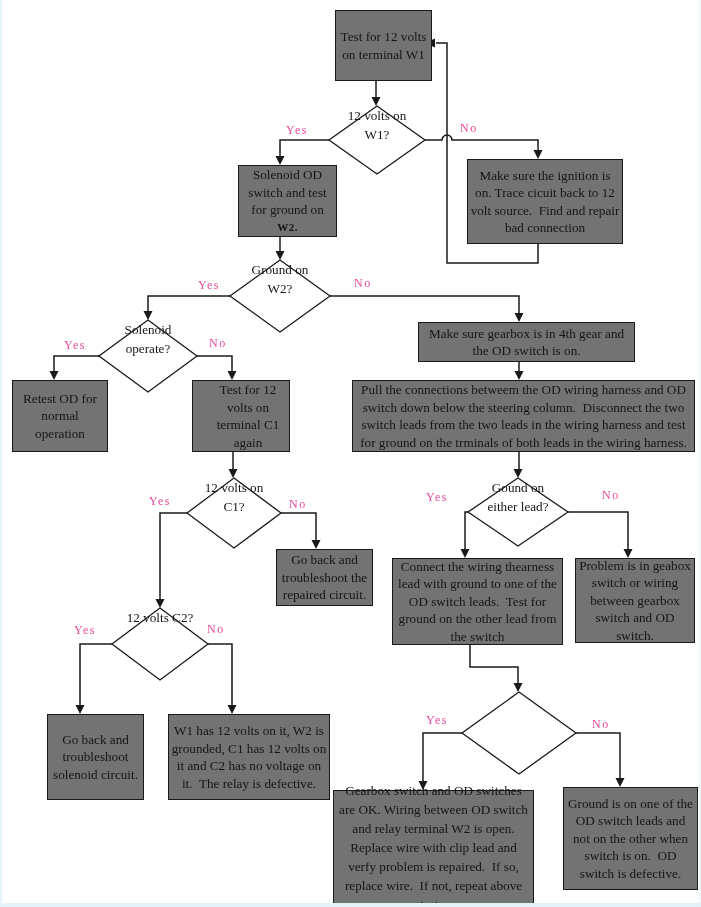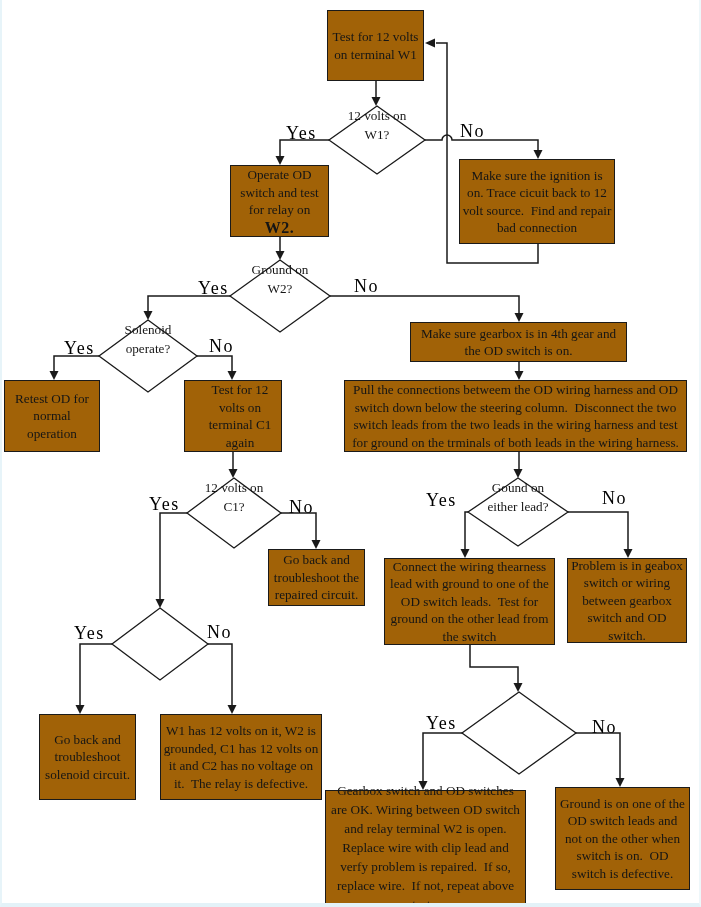--- a/index.html
+++ b/index.html
@@ -13,40 +13,41 @@
     border-bottom:4px solid #e3f2f8;
     font-family:"Liberation Serif","DejaVu Serif",serif;
     color:#151515;
     overflow:hidden;
   }
   .lines{position:absolute;left:0;top:0;width:701px;height:907px;}
   .box{
     position:absolute;
     box-sizing:border-box;
     border:1.5px solid #1a1a1a;
-    background:#a16207;
+    background:#737373;
     display:flex;align-items:center;justify-content:center;
     text-align:center;
     font-size:13.2px;line-height:17.5px;
     padding:2px 2px;
     white-space:pre-wrap;
+    margin-left:8px;
   }
   .dtext{
     position:absolute;
     display:flex;align-items:flex-start;justify-content:center;
     text-align:center;
     font-size:13.2px;line-height:19px;
   }
   .dtext span{display:inline-block;}
   .yn{
     position:absolute;
-    font-size:18px;letter-spacing:1.5px;
-    color:#000000;
+    font-size:12px;letter-spacing:1.5px;
+    color:#ec4899;
   }
-  .emph{display:block;font-size:16px;font-weight:bold;letter-spacing:.5px;}
+  .emph{display:block;font-size:11px;font-weight:bold;letter-spacing:.5px;}
   .tall{line-height:19px;}
 </style>
 </head>
 <body>
 
 <div class="canvas">
 
   <svg class="lines" viewBox="0 0 701 907" xmlns="http://www.w3.org/2000/svg">
     <g stroke="#1a1a1a" stroke-width="1.5" fill="none">
 
@@ -102,21 +103,21 @@
       <polygon points="516,692 511.5,683 520.5,683"></polygon>
       <polygon points="421,790 416.5,781 425.5,781"></polygon>
       <polygon points="618,787 613.5,778 622.5,778"></polygon>
     </g>
   </svg>
 
   <div class="box" style="left:325px;top:10px;width:97px;height:71px;"><span>Test for 12 volts on terminal W1</span></div>
 
   <div class="box" style="left:457px;top:159px;width:156px;height:85px;"><span>Make sure the ignition is on. Trace cicuit back to 12 volt source.  Find and repair bad connection</span></div>
 
-  <div class="box" style="left:228px;top:165px;width:99px;height:72px;"><span><span>Operate OD switch and test for relay on</span><span class="emph">W2.</span></span></div>
+  <div class="box" style="left:228px;top:165px;width:99px;height:72px;"><span><span>Solenoid OD switch and test for ground on</span><span class="emph">W2.</span></span></div>
 
   <div class="box" style="left:2px;top:380px;width:96px;height:72px;"><span>Retest OD for normal operation</span></div>
 
   <div class="box" style="left:182px;top:380px;width:98px;height:72px;padding-left:16px;"><span>Test for 12 volts on terminal C1 again</span></div>
 
   <div class="box" style="left:408px;top:322px;width:217px;height:40px;"><span>Make sure gearbox is in 4th gear and the OD switch is on.</span></div>
 
   <div class="box" style="left:342px;top:380px;width:343px;height:72px;"><span>Pull the connections betweem the OD wiring harness and OD switch down below the steering column.  Disconnect the two switch leads from the two leads in the wiring harness and test for ground on the trminals of both leads in the wiring harness.</span></div>
 
   <div class="box" style="left:266px;top:549px;width:97px;height:57px;"><span>Go back and troubleshoot the repaired circuit.</span></div>
@@ -142,20 +143,23 @@
     </div>
 
   <div class="dtext" style="left:97px;top:320px;width:98px;height:72px;">
       <span style="width:70px;">Solenoid operate?</span>
     </div>
 
   <div class="dtext" style="left:185px;top:478px;width:94px;height:70px;">
       <span style="width:70px;">12 volts on C1?</span>
     </div>
 
+  <div class="dtext" style="left:110px;top:608px;width:96px;height:72px;">
+      <span style="width:92px;">12 volts C2?</span>
+    </div>
 
   <div class="dtext" style="left:466px;top:478px;width:100px;height:68px;">
       <span style="width:80px;">Gound on either lead?</span>
     </div>
 
 
   <span class="yn" style="left:284px;top:123px;">Yes</span>
   <span class="yn" style="left:458px;top:121px;">No</span>
 
   <span class="yn" style="left:196px;top:278px;">Yes</span>

